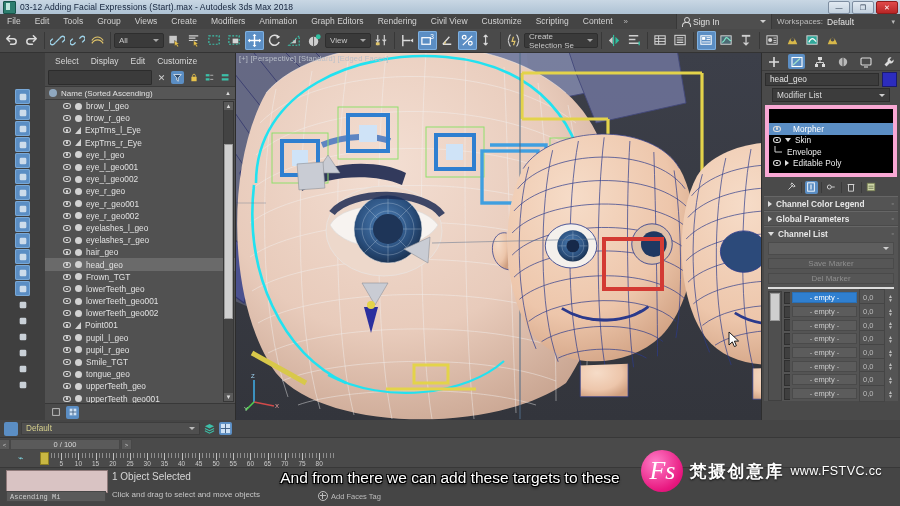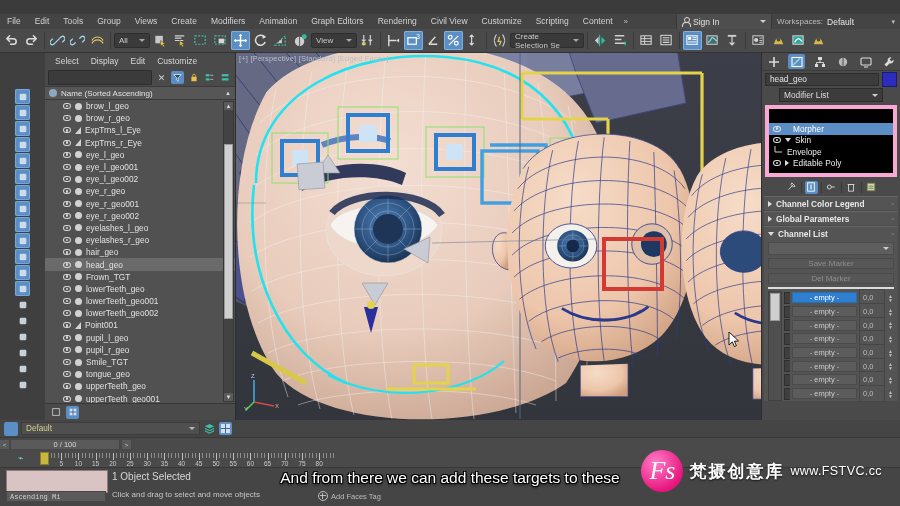--- a/index.html
+++ b/index.html
@@ -89,21 +89,21 @@
   
   .cmd{position:absolute;right:0;top:53px;width:138px;bottom:86px;background:#4a4a4a;border-left:1px solid #2e2e2e;
     display:flex;flex-direction:column;}
   .cmd-tabs{height:17px;display:flex;align-items:center;justify-content:space-around;flex:none;border-bottom:1px solid #3b3b3b;}
   .cmd-tab{width:17px;height:15px;display:flex;align-items:center;justify-content:center;border-radius:2px;color:#dcdcdc;}
   .cmd-tab.on{background:#5b8ec4;}
   .cmd-name{height:16px;display:flex;align-items:center;gap:3px;padding:0 3px;flex:none;}
   .cmd-name .nf{flex:1;height:13px;background:#3c3c3c;border:1px solid #2d2d2d;display:flex;align-items:center;padding:0 4px;
     font-size:8.3px;color:#e5e5e5;box-sizing:border-box;}
   .cmd-name .swatch{width:13px;height:13px;background:#2c2cbe;border:1px solid #1a1a6e;flex:none;}
-  .cmd-modlist{height:14px;margin:1px 17px;background:#3c3c3c;border:1px solid #2d2d2d;display:flex;align-items:center;
+  .cmd-modlist{height:14px;margin:1px 10px;background:#3c3c3c;border:1px solid #2d2d2d;display:flex;align-items:center;
     padding:0 4px;font-size:8.3px;color:#dcdcdc;box-sizing:border-box;flex:none;}
   .cmd-modlist .caret{margin-left:auto;}
   .cmd-stack{margin:2px 3px;height:72px;background:#000000;border:4px solid #f9a8d4;box-sizing:border-box;
     padding:14px 0;flex:none;overflow:hidden;}
   .mrow{height:11.5px;display:flex;align-items:center;gap:4px;padding-left:4px;font-size:8.3px;color:#ececec;box-sizing:border-box;}
   .mrow.sel{background:#5b8ec4;color:#fff;}
   .mrow .eye{width:8px;height:6px;flex:none;position:relative;}
   .mrow .eye:before{content:"";position:absolute;inset:0;border:1px solid #ddd;border-radius:50%/60%;}
   .mrow .eye:after{content:"";position:absolute;left:2.6px;top:1.6px;width:2.4px;height:2.4px;border-radius:50%;background:#ddd;}
   .mrow .tri{width:0;height:0;border-left:4px solid #ddd;border-top:3px solid transparent;border-bottom:3px solid transparent;flex:none;}
@@ -183,20 +183,29 @@
   .wm-cn{font-family:"DejaVu Sans",sans-serif;font-size:17px;color:#fff;letter-spacing:2px;
     text-shadow:0 1px 2px rgba(0,0,0,.8);font-weight:bold;}
   .wm-url{font-family:"Liberation Sans",sans-serif;font-size:12.5px;color:#fff;letter-spacing:.4px;
     text-shadow:0 1px 2px rgba(0,0,0,.8);}
 </style>
 </head>
 <body>
 
 <div id="app">
 
+  <div class="titlebar">
+    <div class="tb-ico"></div>
+    <div class="tb-title">03-12 Adding Facial Expressions (Start).max - Autodesk 3ds Max 2018</div>
+    <div class="tb-btns">
+      <div class="tb-btn">—</div>
+      <div class="tb-btn">❐</div>
+      <div class="tb-btn close">✕</div>
+    </div>
+  </div>
 
   <div class="menubar">
     <div id="menu-items" style="display:flex;align-items:center;">
         <div class="menu-item">File</div>
         <div class="menu-item">Edit</div>
         <div class="menu-item">Tools</div>
         <div class="menu-item">Group</div>
         <div class="menu-item">Views</div>
         <div class="menu-item">Create</div>
         <div class="menu-item">Modifiers</div>
@@ -247,21 +256,21 @@
           <path d="M6 10 4 12a2.5 2.5 0 0 1-3.5-3.5L3 6" fill="none" stroke="#9fd4ea" stroke-width="1.5"></path>
           <path d="m10 6 2-2a2.5 2.5 0 0 1 3.5 3.5L13 10" fill="none" stroke="#9fd4ea" stroke-width="1.5"></path>
         </svg>
       </div>
     <div class="tbtn">
         <svg class="ico-svg" viewBox="0 0 16 16">
           <path d="M2 11c3-5 9-5 12 0M2 8c3-5 9-5 12 0" fill="none" stroke="#e0c46a" stroke-width="1.3"></path>
         </svg>
       </div>
     <div class="tsep"></div>
-    <div class="tcombo" style="width:36px">
+    <div class="tcombo" style="width:50px">
       <span>All</span>
       <span class="caret" style="margin-left:auto"></span>
     </div>
     <div class="tbtn">
         <svg class="ico-svg" viewBox="0 0 16 16">
           <rect x="2.5" y="3" width="8" height="8" fill="#c8c8c8"></rect>
           <path d="M8 8v6l1.6-1.6L11 15l1.4-.9-1.4-2.3 2.2-.2z" fill="#e8c24b" stroke="#3a3a3a" stroke-width=".5"></path>
         </svg>
       </div>
     <div class="tbtn">

